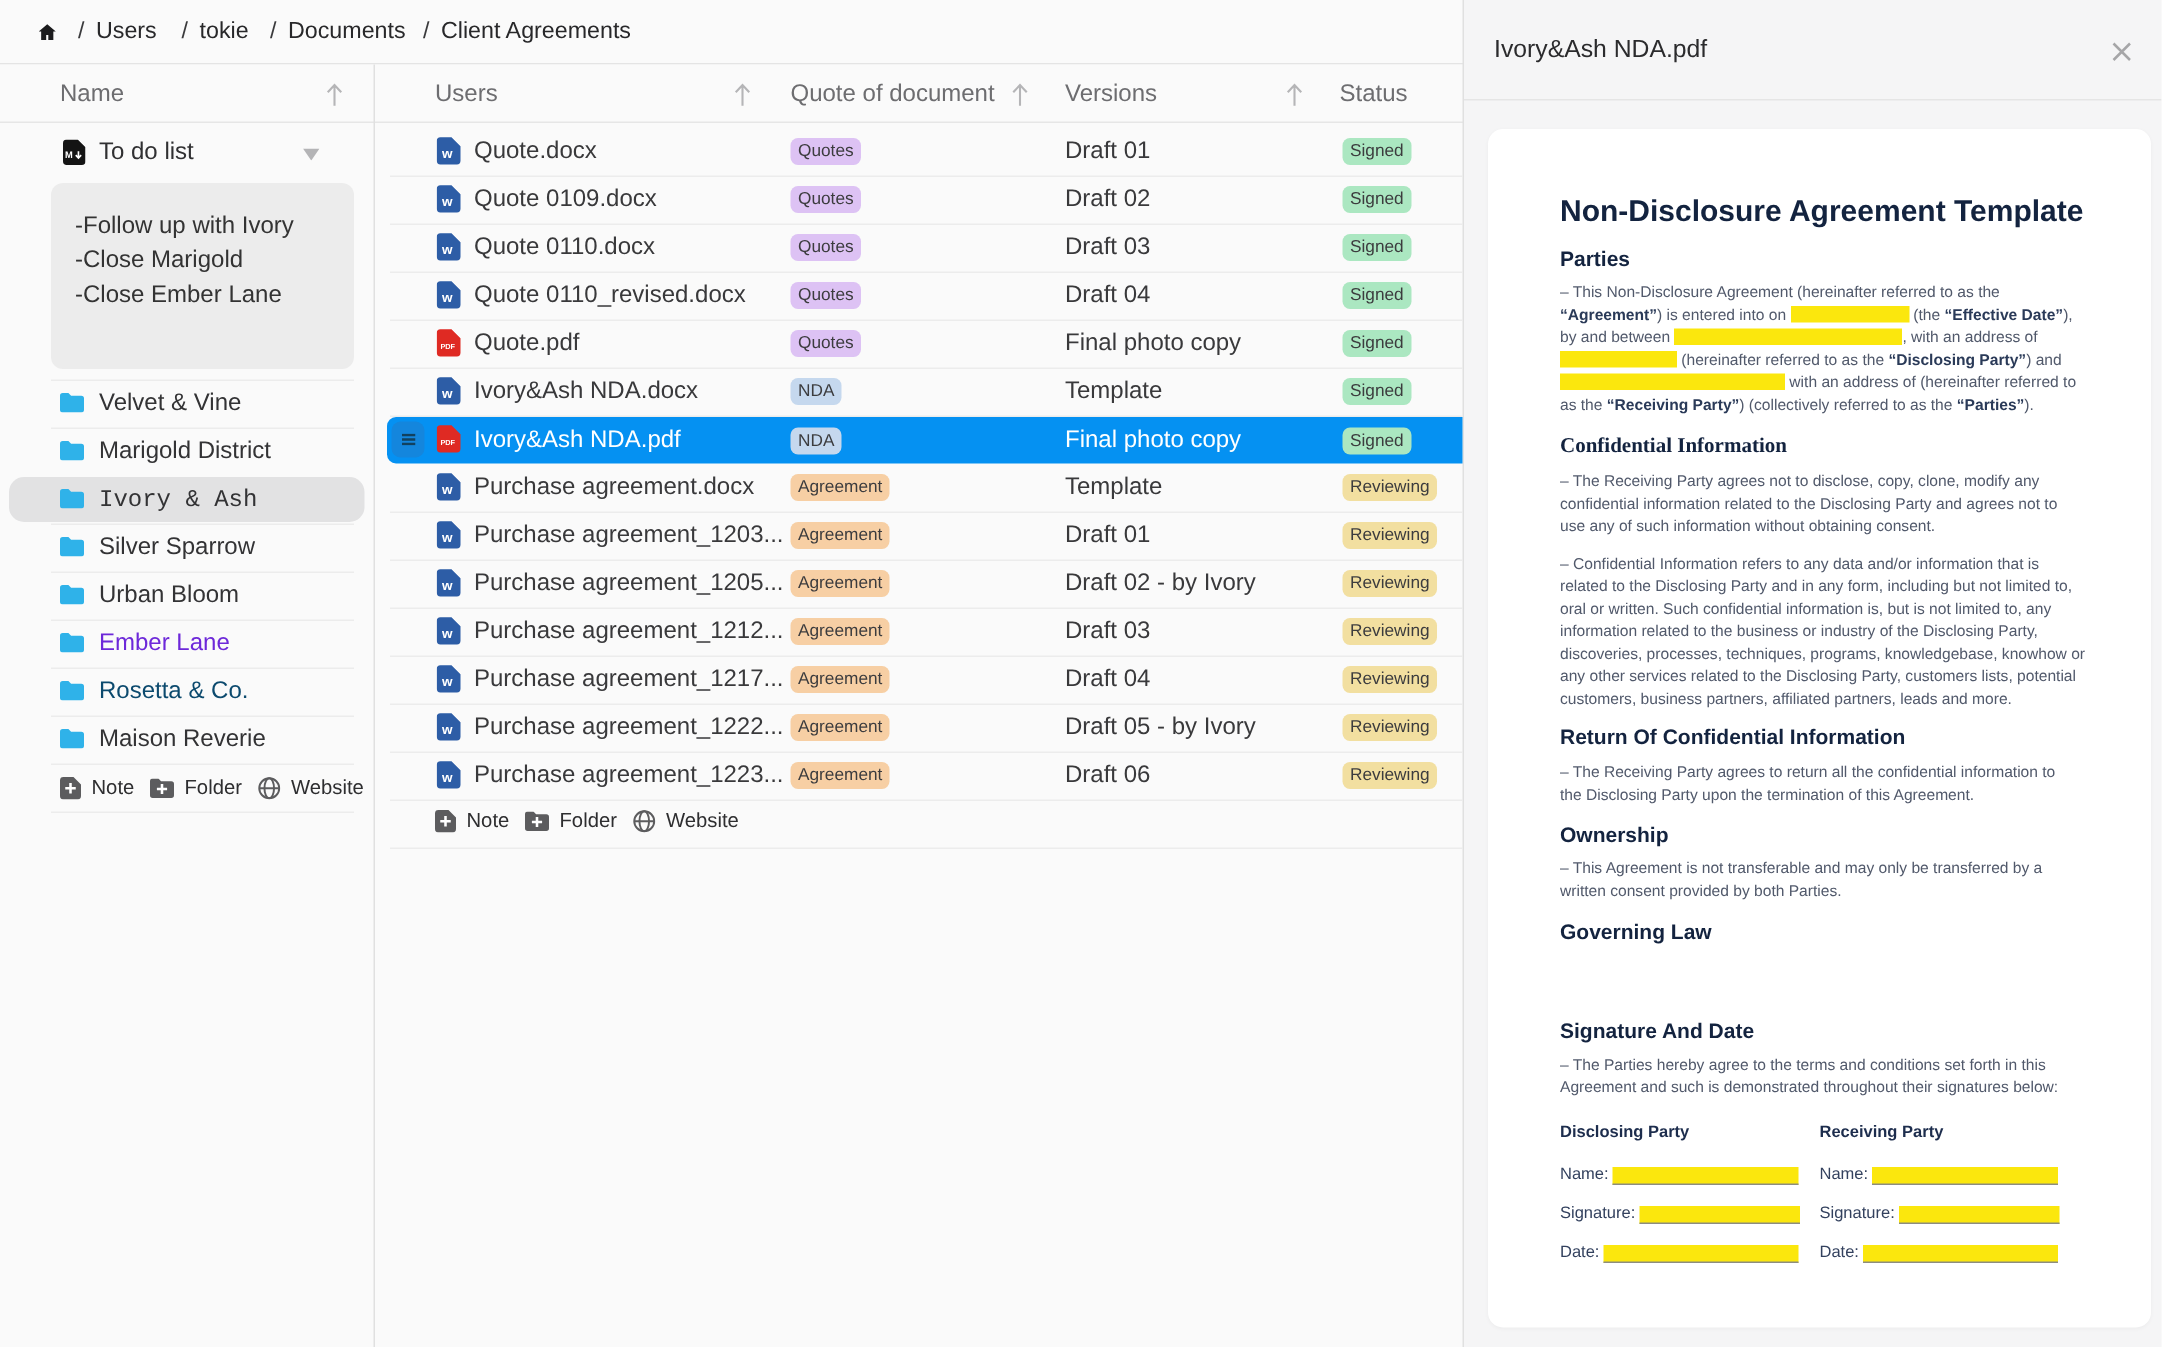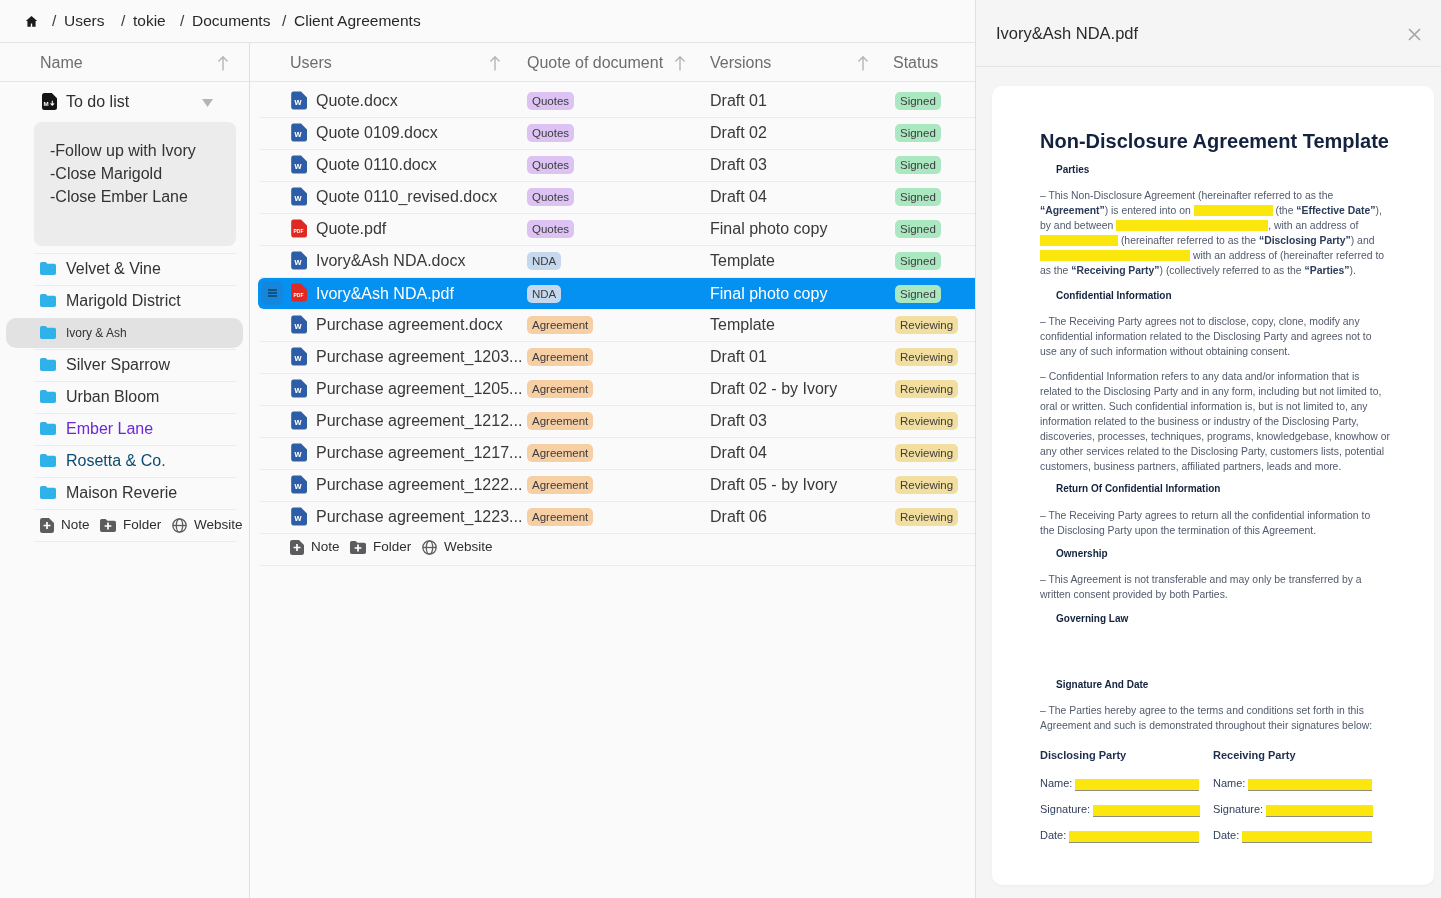--- a/index.html
+++ b/index.html
@@ -37,21 +37,21 @@
 .bg-review { background:#f2dfa0; }
 .sel { background:#0591f2; }
 .sel .fname, .sel .vers { color:#fff; }
 
 
 .rpanel { position:absolute; left:976px; top:0; width:465px; height:898px; background:#f5f5f6; }
 .rhead { position:absolute; left:0; top:0; width:465px; height:67px; border-bottom:1px solid #e5e5e5; }
 .rtitle { position:absolute; left:20px; top:0; height:67px; line-height:67px; font-size:16.5px; color:#2b2b2d; }
 .card { position:absolute; left:16px; top:86px; width:442px; height:799px; background:#ffffff; border-radius:10px; box-shadow:0 1px 3px rgba(0,0,0,0.04); }
 .doc-title { position:absolute; left:48px; font-size:20px; font-weight:bold; color:#13233f; white-space:nowrap; }
-.doc-h { position:absolute; left:64px; font-size:10px; font-weight:bold; color:#13233f; white-space:nowrap; }
+.doc-h { position:absolute; left:48px; font-size:14px; font-weight:bold; color:#13233f; white-space:nowrap; }
 .para { position:absolute; left:48px; font-size:10.4px; line-height:15px; color:#51596b; white-space:nowrap; }
 .para b { color:#2a3a58; }
 .hl { display:inline-block; background:#fbe70d; height:10.5px; vertical-align:-1.5px; }
 .sigh { position:absolute; font-size:11px; font-weight:bold; color:#1d2d4d; white-space:nowrap; }
 .sigrow { position:absolute; font-size:11px; color:#33415e; white-space:nowrap; }
 .sigline { display:inline-block; background:#fbe70d; height:12px; border-bottom:1px solid #8d8d80; vertical-align:-4px; }
 </style>
 </head>
 <body>
 <div class="app">
@@ -133,21 +133,21 @@
         <path fill="#2fb2e9" d="M1.8 0 H5.6 L7.4 1.8 H14.2 A1.8 1.8 0 0 1 16 3.6 V11.2 A1.8 1.8 0 0 1 14.2 13 H1.8 A1.8 1.8 0 0 1 0 11.2 V1.8 A1.8 1.8 0 0 1 1.8 0 Z"></path>
       </svg>
     <div class="abs" style="left:66px;top:253px;height:32px;line-height:32px;font-size:16px;color:#333335;">Velvet &amp; Vine</div>
     <svg class="abs" style="left:40px;top:294px" width="16" height="13" viewBox="0 0 16 13">
         <path fill="#2fb2e9" d="M1.8 0 H5.6 L7.4 1.8 H14.2 A1.8 1.8 0 0 1 16 3.6 V11.2 A1.8 1.8 0 0 1 14.2 13 H1.8 A1.8 1.8 0 0 1 0 11.2 V1.8 A1.8 1.8 0 0 1 1.8 0 Z"></path>
       </svg>
     <div class="abs" style="left:66px;top:285px;height:32px;line-height:32px;font-size:16px;color:#333335;">Marigold District</div>
     <svg class="abs" style="left:40px;top:326px" width="16" height="13" viewBox="0 0 16 13">
         <path fill="#2fb2e9" d="M1.8 0 H5.6 L7.4 1.8 H14.2 A1.8 1.8 0 0 1 16 3.6 V11.2 A1.8 1.8 0 0 1 14.2 13 H1.8 A1.8 1.8 0 0 1 0 11.2 V1.8 A1.8 1.8 0 0 1 1.8 0 Z"></path>
       </svg>
-    <div class="abs" style="left:66px;top:317px;height:32px;line-height:32px;font-size:12px;color:#333335;">Ivory &amp; Ash</div>
+    <div class="abs" style="left:66px;top:317px;height:32px;line-height:32px;font-size:16px;color:#333335;font-family:Liberation Mono, monospace;">Ivory &amp; Ash</div>
     <svg class="abs" style="left:40px;top:358px" width="16" height="13" viewBox="0 0 16 13">
         <path fill="#2fb2e9" d="M1.8 0 H5.6 L7.4 1.8 H14.2 A1.8 1.8 0 0 1 16 3.6 V11.2 A1.8 1.8 0 0 1 14.2 13 H1.8 A1.8 1.8 0 0 1 0 11.2 V1.8 A1.8 1.8 0 0 1 1.8 0 Z"></path>
       </svg>
     <div class="abs" style="left:66px;top:349px;height:32px;line-height:32px;font-size:16px;color:#333335;">Silver Sparrow</div>
     <svg class="abs" style="left:40px;top:390px" width="16" height="13" viewBox="0 0 16 13">
         <path fill="#2fb2e9" d="M1.8 0 H5.6 L7.4 1.8 H14.2 A1.8 1.8 0 0 1 16 3.6 V11.2 A1.8 1.8 0 0 1 14.2 13 H1.8 A1.8 1.8 0 0 1 0 11.2 V1.8 A1.8 1.8 0 0 1 1.8 0 Z"></path>
       </svg>
     <div class="abs" style="left:66px;top:381px;height:32px;line-height:32px;font-size:16px;color:#333335;">Urban Bloom</div>
     <svg class="abs" style="left:40px;top:422px" width="16" height="13" viewBox="0 0 16 13">
         <path fill="#2fb2e9" d="M1.8 0 H5.6 L7.4 1.8 H14.2 A1.8 1.8 0 0 1 16 3.6 V11.2 A1.8 1.8 0 0 1 14.2 13 H1.8 A1.8 1.8 0 0 1 0 11.2 V1.8 A1.8 1.8 0 0 1 1.8 0 Z"></path>
@@ -361,21 +361,21 @@
 
   <div id="doccontent" style="position:absolute;left:992px;top:86px;width:442px;height:799px;overflow:hidden;">
     <div class="doc-title" style="top:44px;">Non-Disclosure Agreement Template</div>
     <div class="doc-h" style="top:78px;">Parties</div>
     <div class="para" style="top:102px;">– This Non-Disclosure Agreement (hereinafter referred to as the<br>
 <b>“Agreement”</b>) is entered into on <span class="hl" style="width:79px;"></span> (the <b>“Effective Date”</b>),<br>
 by and between <span class="hl" style="width:152px;"></span>, with an address of<br>
 <span class="hl" style="width:78px;"></span> (hereinafter referred to as the <b>“Disclosing Party”</b>) and<br>
 <span class="hl" style="width:150px;"></span> with an address of (hereinafter referred to<br>
 as the <b>“Receiving Party”</b>) (collectively referred to as the <b>“Parties”</b>).</div>
-    <div class="doc-h" style="top:204px;">Confidential Information</div>
+    <div class="doc-h" style="top:204px;font-family:Liberation Serif, serif;">Confidential Information</div>
     <div class="para" style="top:228px;">– The Receiving Party agrees not to disclose, copy, clone, modify any<br>
 confidential information related to the Disclosing Party and agrees not to<br>
 use any of such information without obtaining consent.</div>
     <div class="para" style="top:283px;">– Confidential Information refers to any data and/or information that is<br>
 related to the Disclosing Party and in any form, including but not limited to,<br>
 oral or written. Such confidential information is, but is not limited to, any<br>
 information related to the business or industry of the Disclosing Party,<br>
 discoveries, processes, techniques, programs, knowledgebase, knowhow or<br>
 any other services related to the Disclosing Party, customers lists, potential<br>
 customers, business partners, affiliated partners, leads and more.</div>

